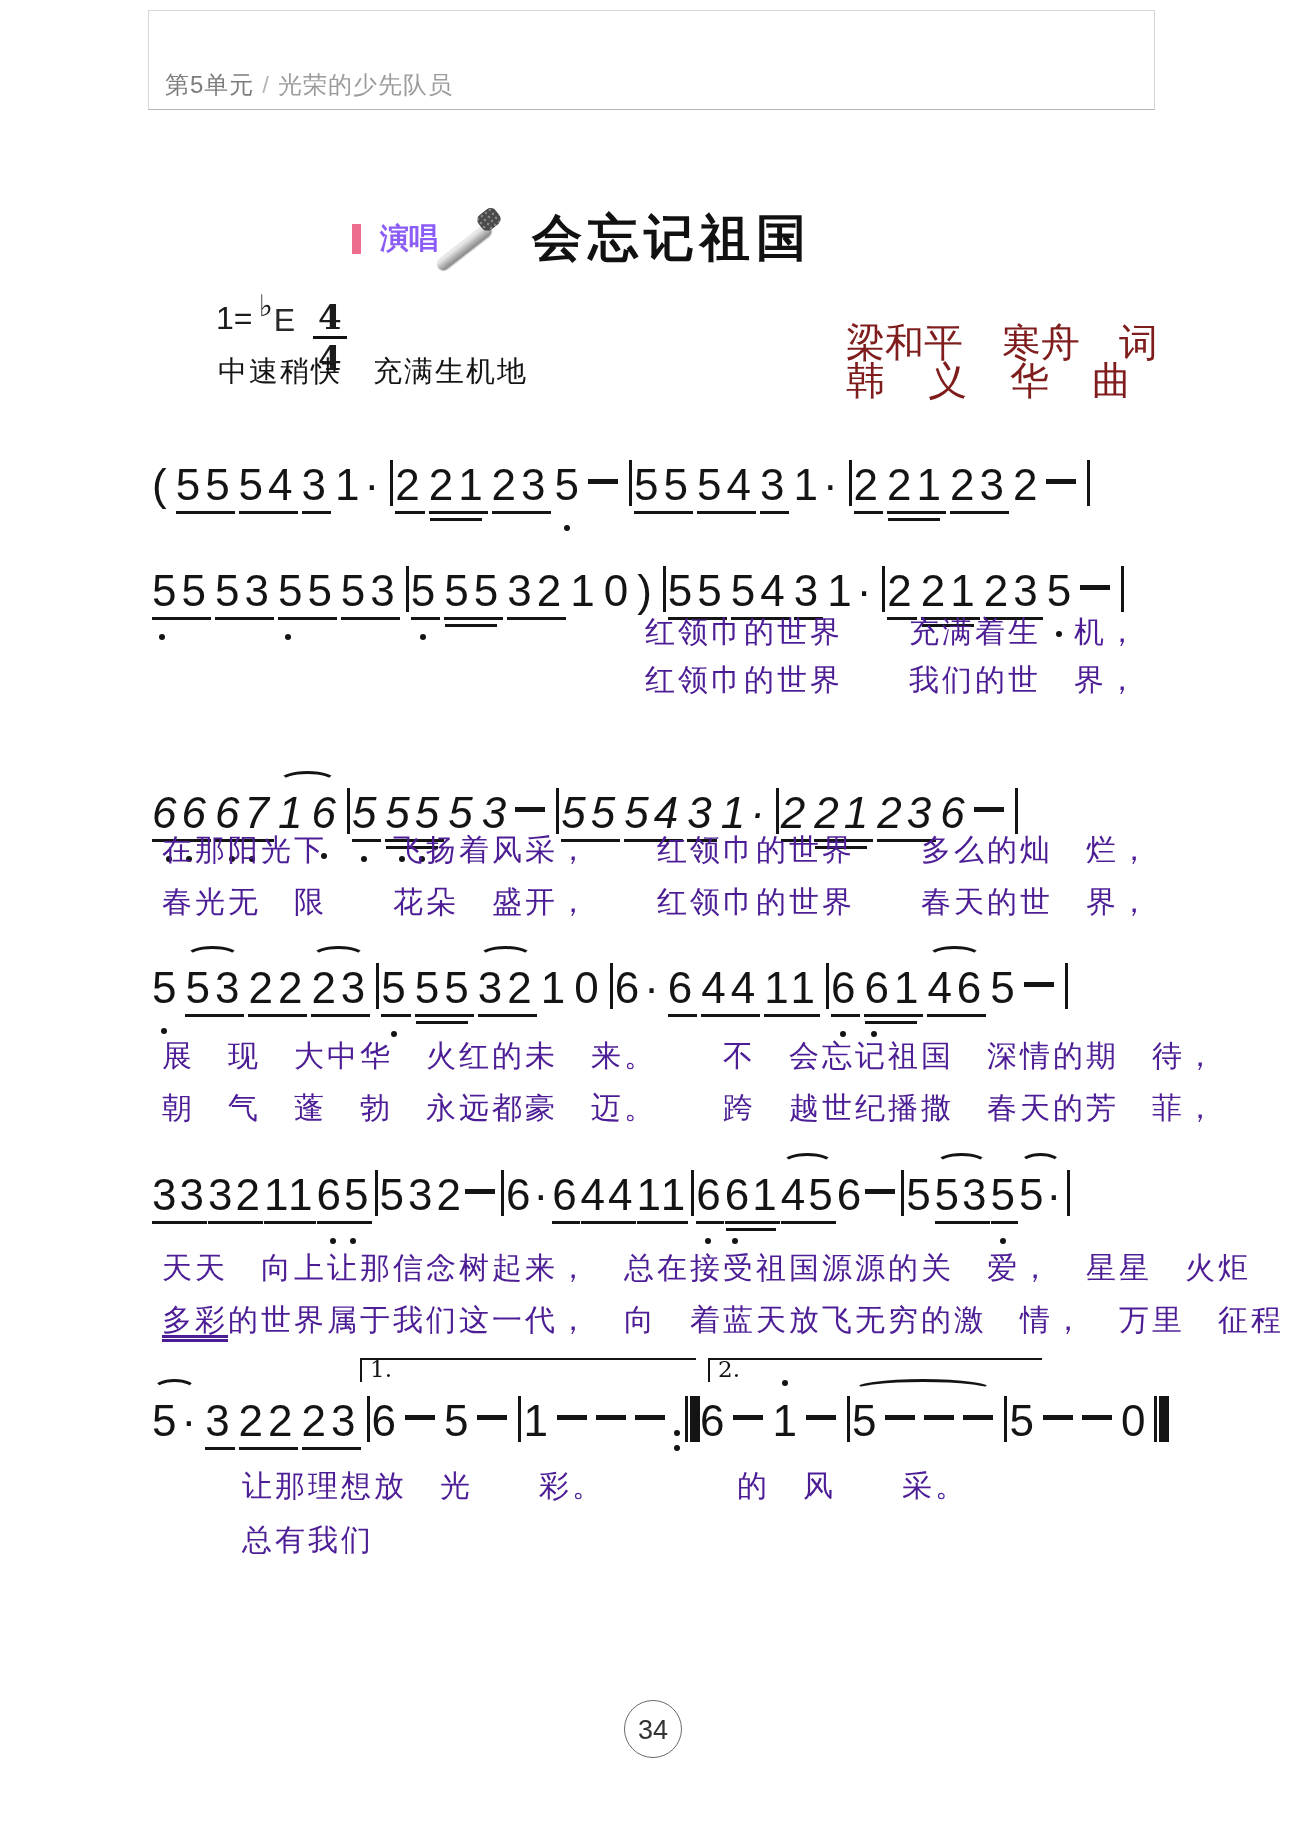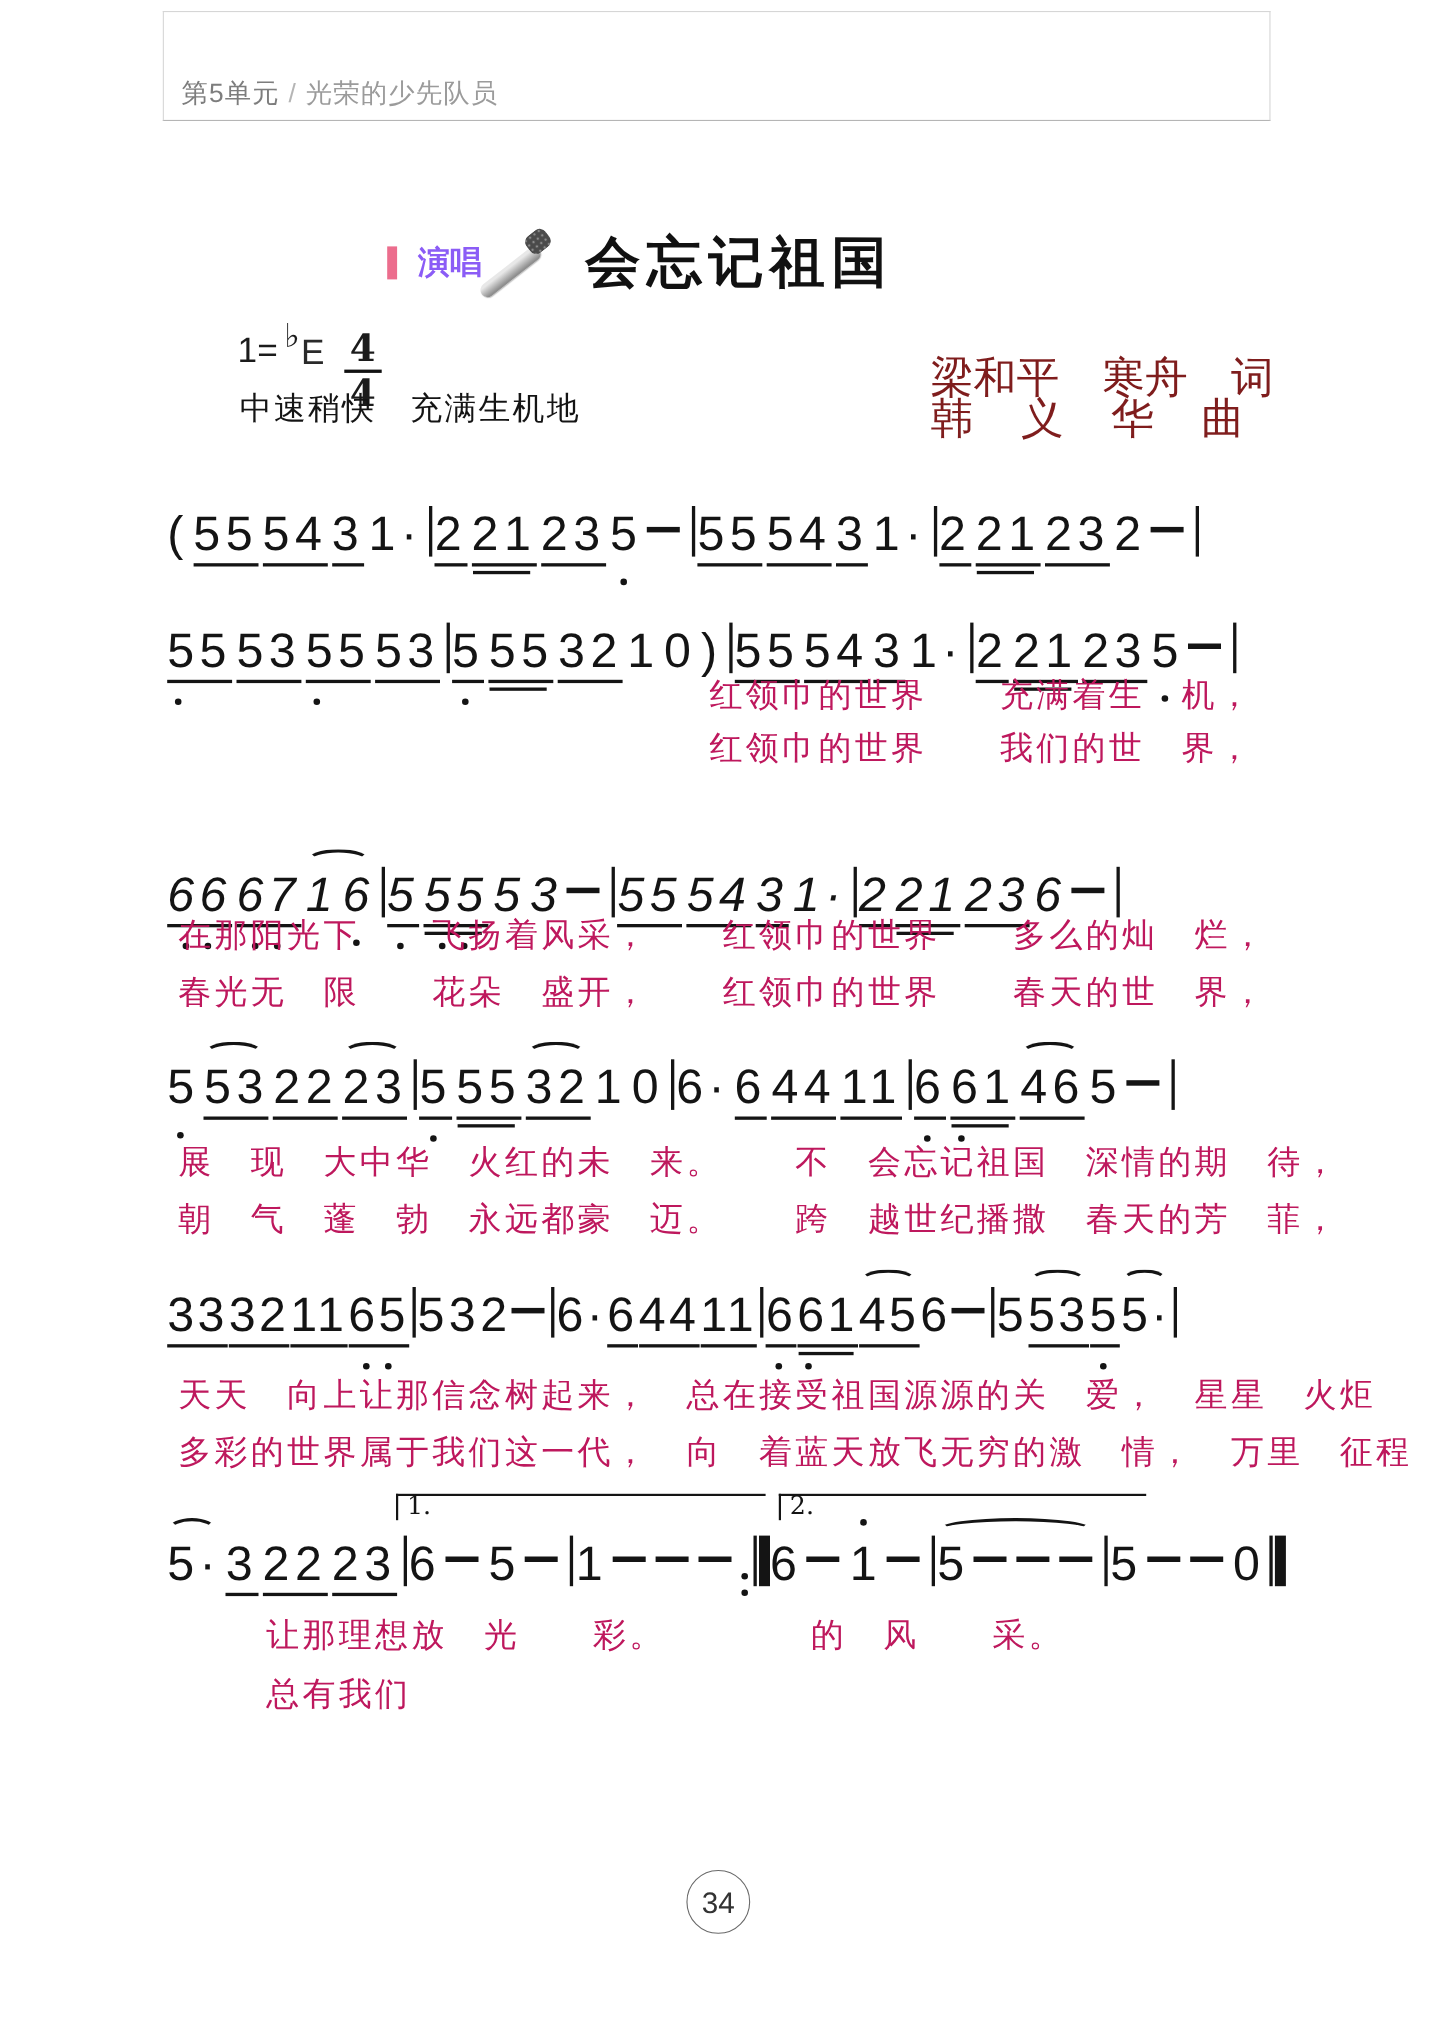--- a/index.html
+++ b/index.html
@@ -66,27 +66,27 @@
   .grp{white-space:nowrap;}
   .grp .tok:last-child{margin-right:0;}
 
   
   .volta{position:absolute;top:-38px;height:22px;border-left:2.5px solid #141414;border-top:2.5px solid #141414;}
   #volta1{left:208px;width:334px;}
   #volta2{left:556px;width:332px;}
   .volta span{position:absolute;left:8px;top:-4px;font-size:23px;font-family:"DejaVu Serif",serif;color:#141414;}
 
   
-  .lyric{position:absolute;font-size:30px;letter-spacing:3px;color:#be185d;white-space:pre;}
+  .lyric{position:absolute;font-size:30px;letter-spacing:3px;color:#4c1d95;white-space:pre;}
   #la1{left:645px;top:612px;} #la2{left:645px;top:660px;}
   #lb1{left:162px;top:830px;} #lb2{left:162px;top:882px;}
   #lc1{left:162px;top:1036px;} #lc2{left:162px;top:1088px;}
   #ld1{left:162px;top:1248px;} #ld2{left:162px;top:1300px;}
   #le1{left:242px;top:1466px;} #le2{left:242px;top:1520px;}
-  .dul{text-decoration-style:double;text-underline-offset:5px;}
+  .dul{text-decoration:underline;text-decoration-style:double;text-underline-offset:5px;}
 
   
   .pagenum{position:absolute;left:624px;top:1700px;width:56px;height:56px;border:1.5px solid #6a6a6a;
            border-radius:50%;text-align:center;line-height:58px;font-size:27px;color:#333;}
 </style>
 </head>
 <body>
 
 <div class="page">
 

